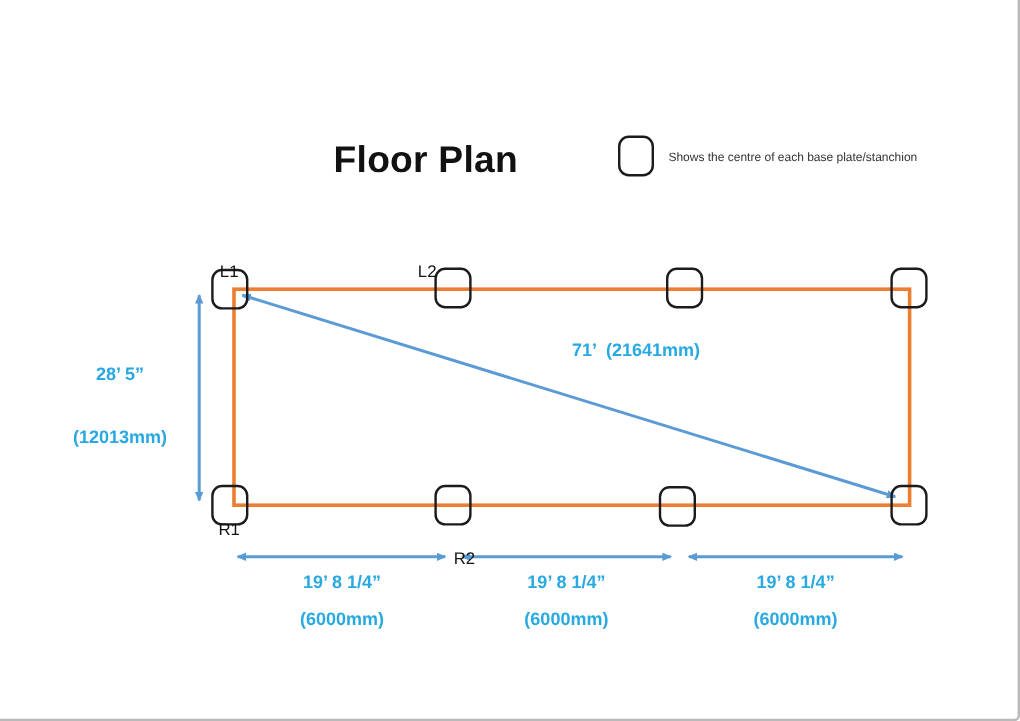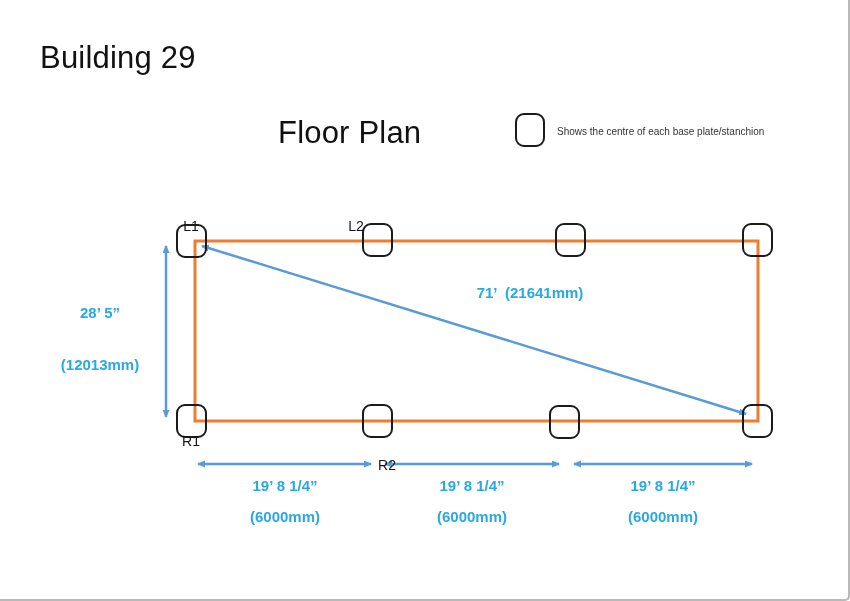--- a/index.html
+++ b/index.html
@@ -19,21 +19,21 @@
     border-bottom:2px solid #b9b9b9;
     border-radius:0 0 5px 0;
     overflow:hidden;
   }
   .page-title{
     position:absolute;left:40px;top:40px;
     font-size:31px;font-weight:400;color:#111;margin:0;letter-spacing:.2px;
   }
   .subtitle{
     position:absolute;left:278px;top:115px;
-    font-size:31px;font-weight:400;color:#111;margin:0;letter-spacing:.2px;
+    font-size:31px;font-weight:700;color:#111;margin:0;letter-spacing:.2px;
   }
   .sq{
     position:absolute;width:31px;height:34px;
     box-sizing:border-box;
     border:2.5px solid var(--ink);
     border-radius:9px;
     background:transparent;
   }
   .legend{position:absolute;left:515px;top:113px;}
   .legend .sq{position:absolute;left:0;top:0;width:30px;height:34px;}
@@ -53,21 +53,20 @@
     position:absolute;text-align:center;
     font-size:15px;font-weight:700;color:var(--cyan);
     white-space:pre;
   }
 </style>
 </head>
 <body>
 
 <div class="canvas">
 
-  <h1 class="page-title">Building 29</h1>
   <h2 class="subtitle">Floor Plan</h2>
 
   <div class="legend">
     <div class="sq"></div>
     <span class="legend-label">Shows the centre of each base plate/stanchion</span>
   </div>
 
   <svg class="lines" width="850" height="601" viewBox="0 0 850 601" aria-hidden="true">
     <defs>
       <marker id="ah" markerWidth="9" markerHeight="9" refX="7" refY="3.5" orient="auto-start-reverse" markerUnits="userSpaceOnUse">

